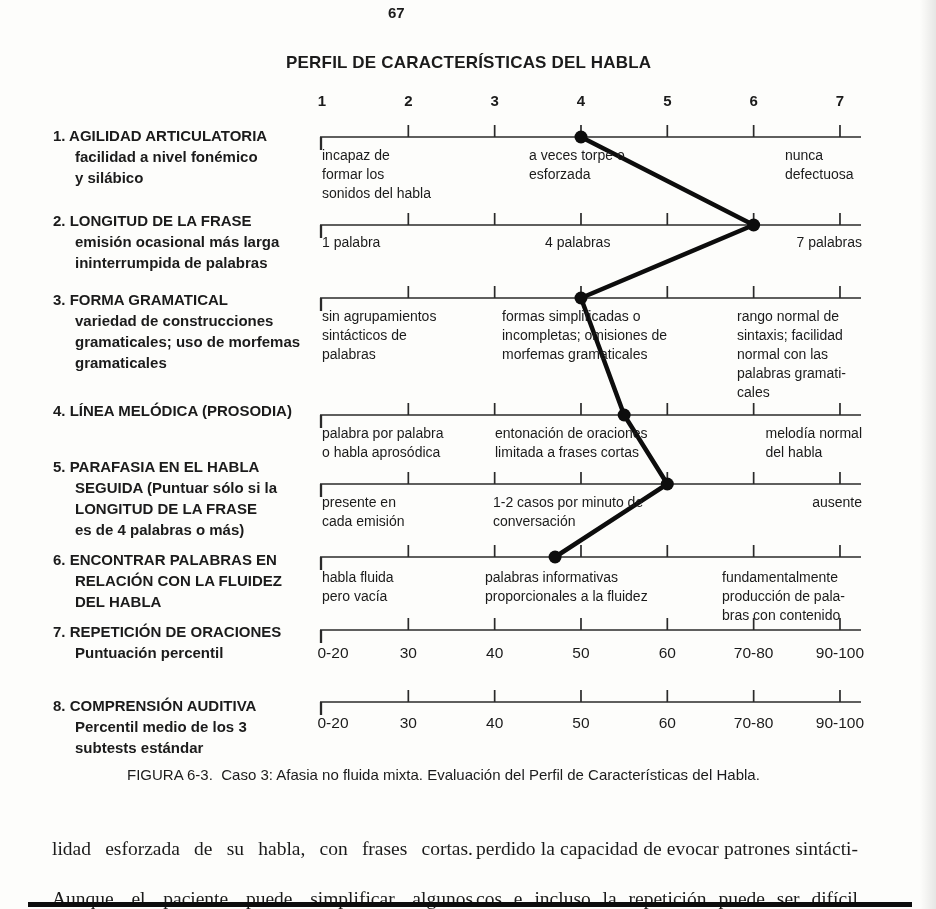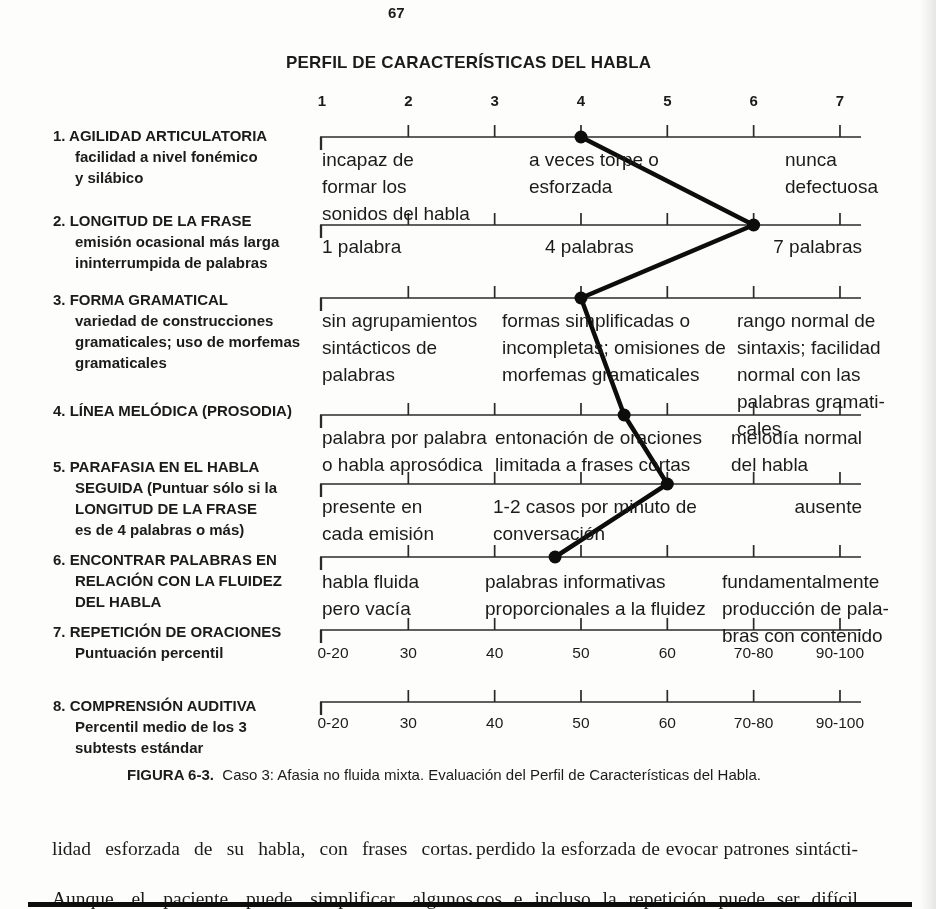--- a/index.html
+++ b/index.html
@@ -12,25 +12,25 @@
   
   .fig-title{top:53px;left:286px;font-weight:bold;font-size:17px;letter-spacing:.2px;}
   
   .tickstrip span{position:absolute;transform:translateX(-50%);white-space:nowrap;}
   .numstrip{top:92px;font-weight:bold;font-size:15px;}
   .pstrip{font-size:15.5px;}
   
   .row-title{left:53px;width:320px;font-weight:bold;font-size:15px;line-height:21px;
              white-space:pre-line;padding-left:22px;text-indent:-22px;}
   
-  .desc{font-size:19px;line-height:27px;white-space:pre-line;}
+  .desc{font-size:14px;line-height:19px;white-space:pre-line;}
   .desc.right-al{text-align:left;}
   
   .caption{top:766px;left:127px;font-size:15px;}
-  .caption b{font-weight:bold;}
+  .caption b{font-weight:normal;}
   
   .col{font-family:"Liberation Serif",serif;font-size:19.5px;line-height:25px;}
   .jline{text-align:justify;}
   .jline::after{content:"";display:inline-block;width:100%;height:0;}
   .botrule{top:902px;left:28px;width:884px;height:5px;background:#0d0d0d;}
   .edge{top:0;right:0;width:16px;height:909px;
         background:linear-gradient(to right,rgba(0,0,0,0),rgba(0,0,0,0.09));}
   svg{position:absolute;top:0;left:0;pointer-events:none;}
 </style>
 </head>
@@ -218,19 +218,19 @@
   <b>FIGURA 6-3.</b>&nbsp;
   <span>Caso 3: Afasia no fluida mixta. Evaluación del Perfil de Características del Habla.</span>
 </div>
 
 <div class="abs col" style="top:836px;left:52px;width:421px">
   <div class="jline">lidad esforzada de su habla, con frases cortas.</div>
   <div class="jline">Aunque el paciente puede simplificar algunos</div>
 
 </div>
 <div class="abs col" style="top:836px;left:476px;width:382px">
-  <div class="jline">perdido la esforzada de evocar patrones sintácti-</div>
+  <div class="jline">perdido la capacidad de evocar patrones sintácti-</div>
   <div class="jline">cos e incluso la repetición puede ser difícil desde</div>
 
 </div>
 
 <div class="abs botrule"></div>
 <div class="abs edge"></div>
 
 </body></html>

